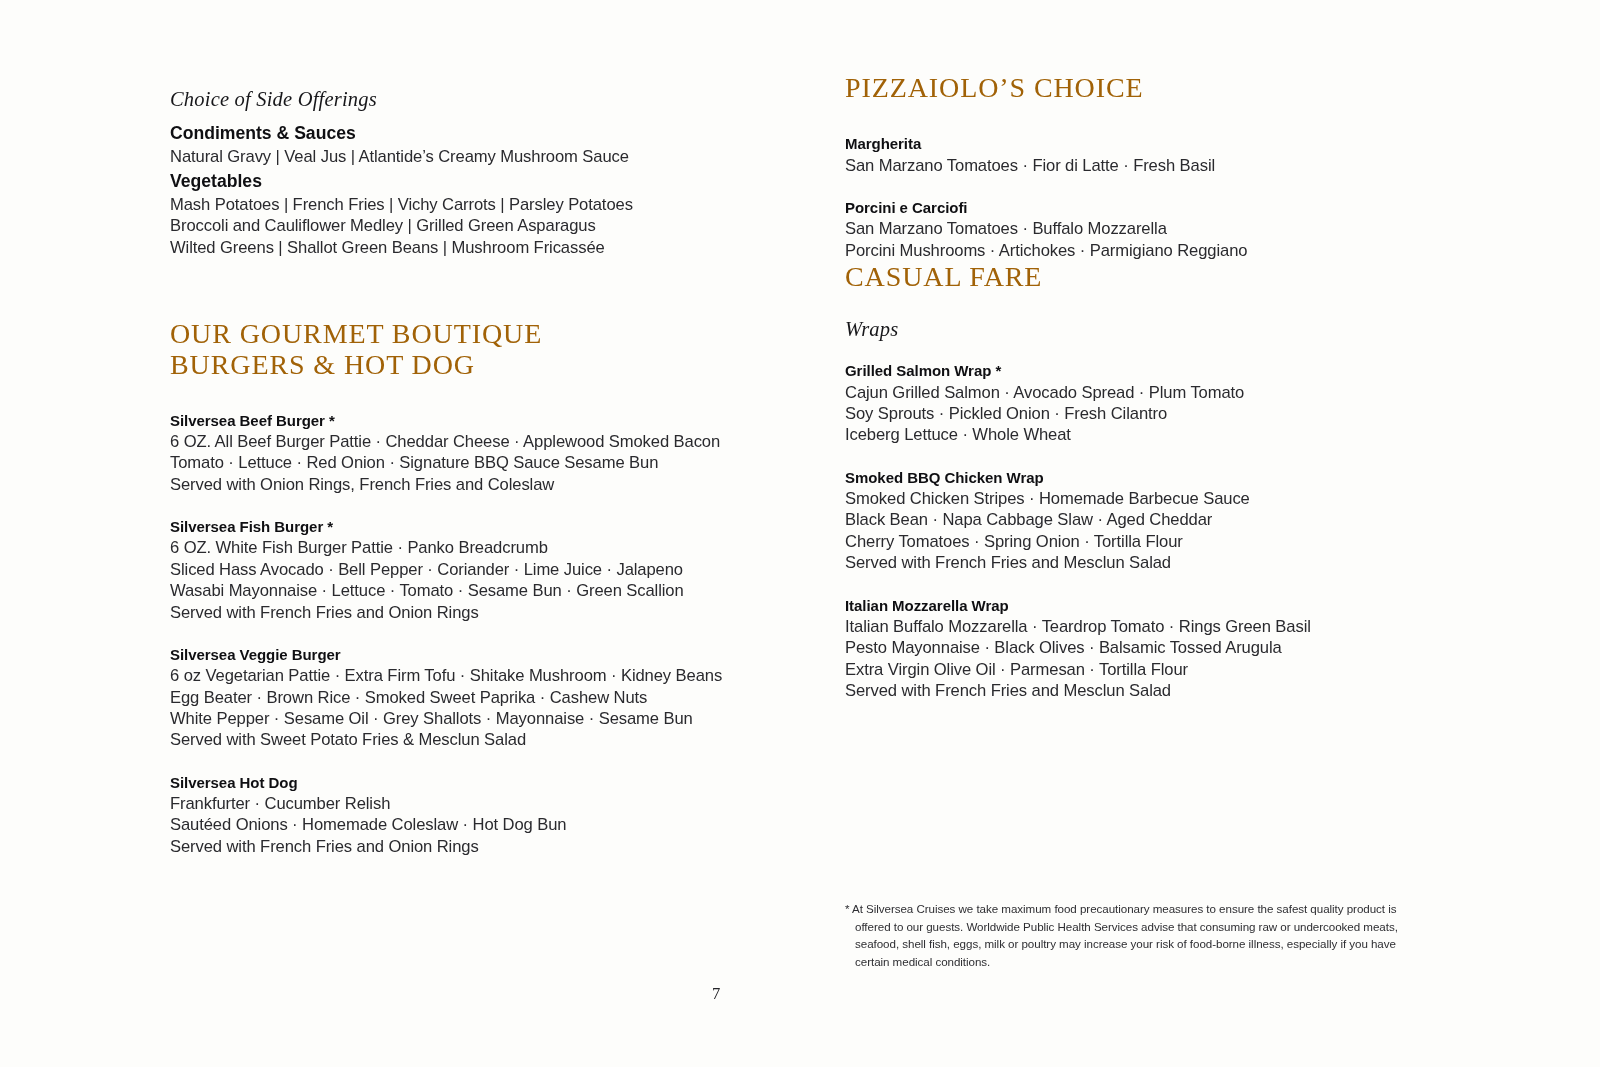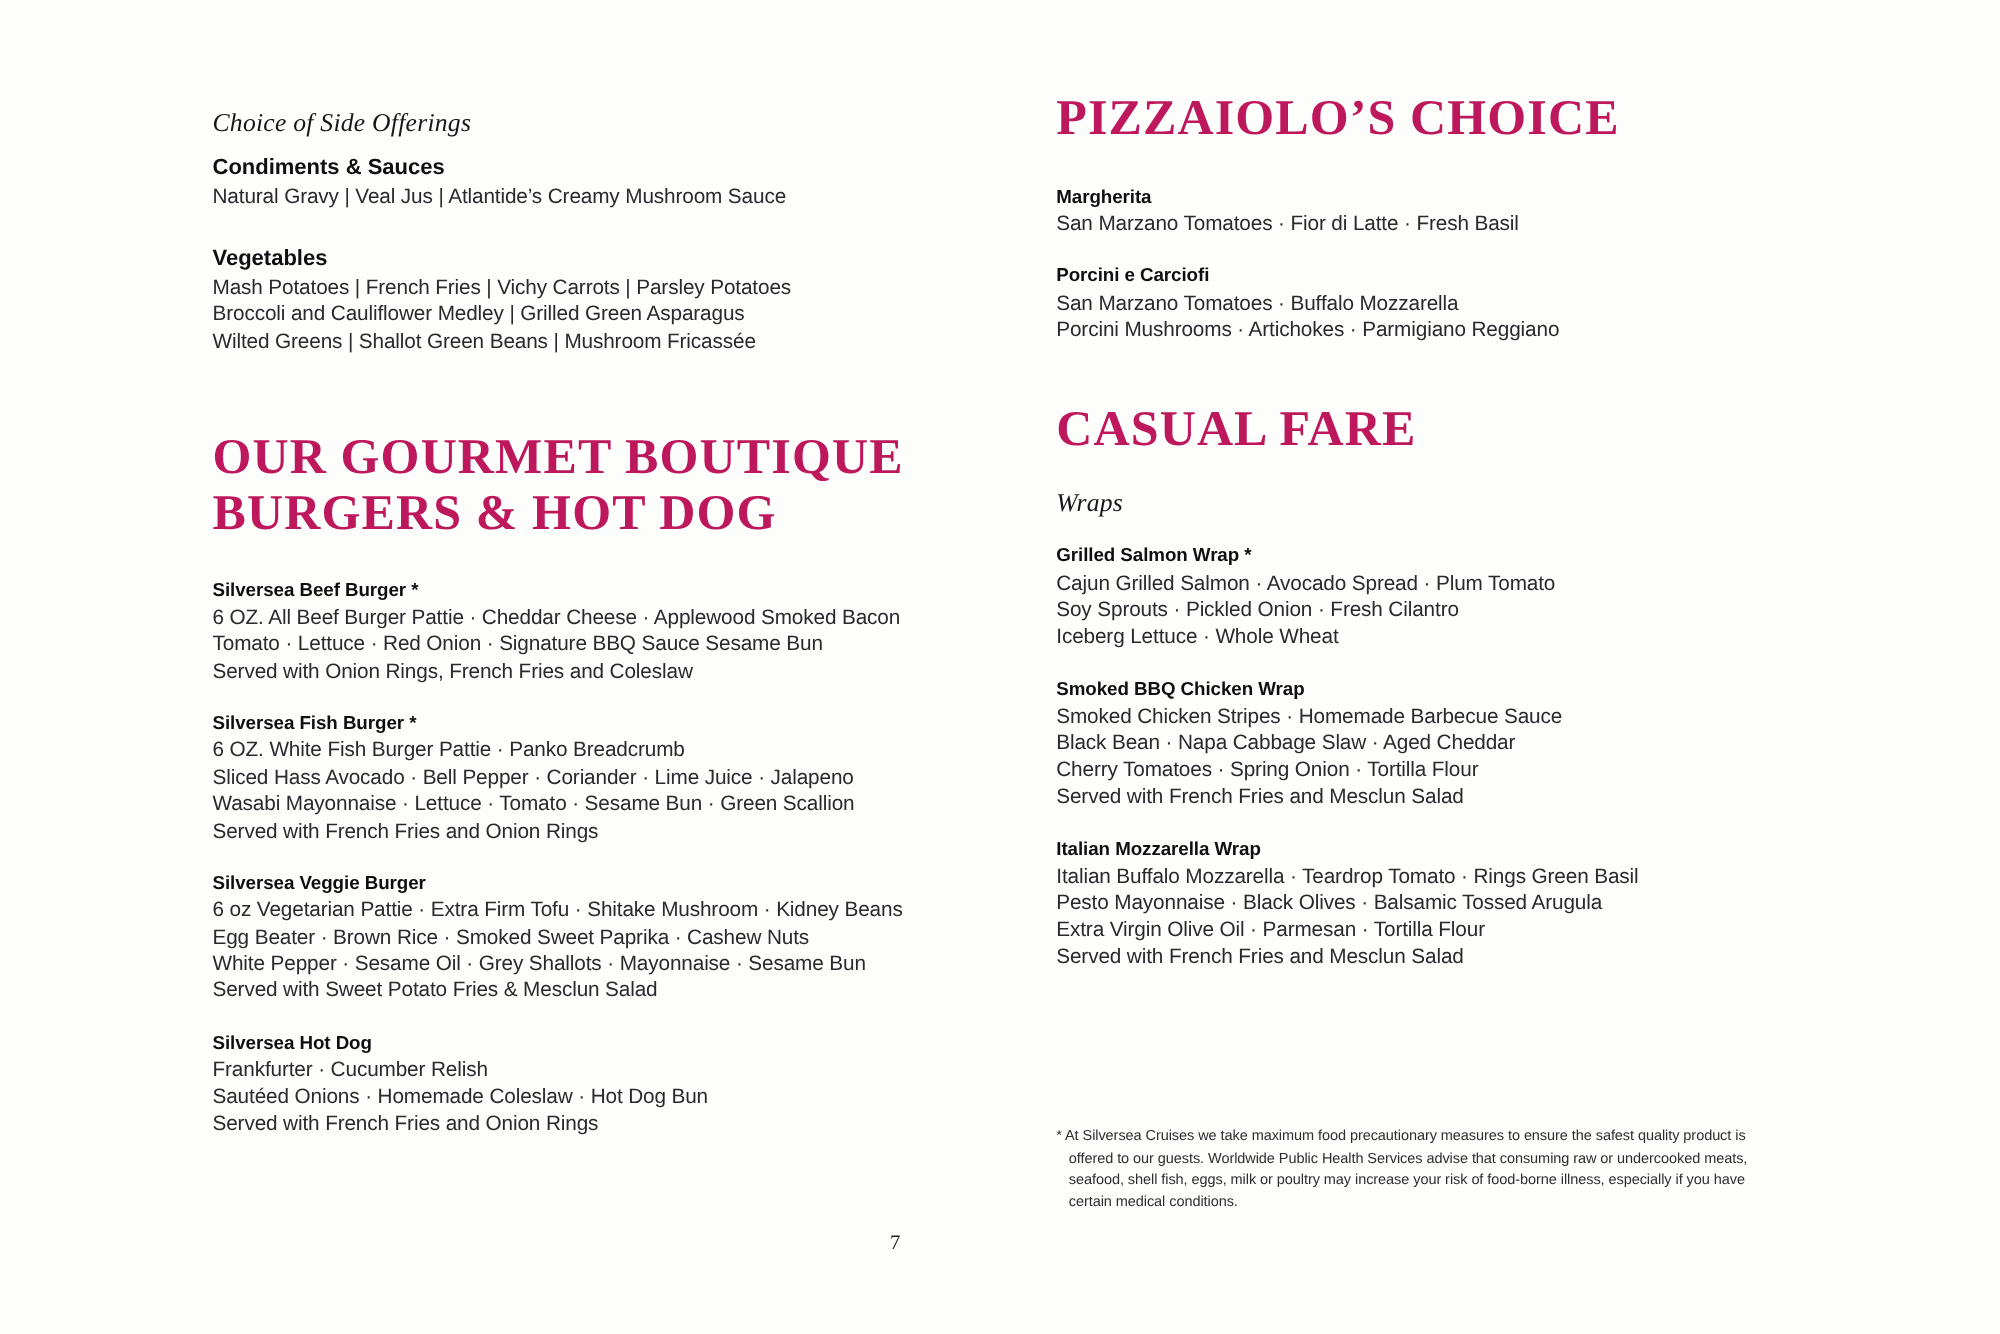--- a/index.html
+++ b/index.html
@@ -22,25 +22,25 @@
   
   .script-sub {
     font-family:"Liberation Serif", serif;
     font-style:italic;
     font-size:20.5px;
     letter-spacing:.2px;
     color:#17171a;
   }
   .display-head {
     font-family:"Liberation Serif", serif;
-    font-weight:700;
-    font-size:40px;
+    font-weight:400;
+    font-size:28px;
     line-height:1.12;
     letter-spacing:.9px;
-    color:#be185d;
+    color:#a16207;
     white-space:pre-line;
   }
   .item-name {
     font-size:15px;
     font-weight:700;
     letter-spacing:-.05px;
     color:#0f0f12;
     line-height:1.35;
   }
   .item-desc {
@@ -50,21 +50,21 @@
     letter-spacing:-.1px;
     color:#2a2a2e;
     white-space:pre-line;
   }
   .group-name {
     font-size:17.6px;
     font-weight:700;
     color:#0f0f12;
     line-height:1.35;
   }
-  .sides-block + .sides-block { margin-top:28px; }
+  .sides-block + .sides-block { margin-top:3px; }
   .sides-wrap { margin-bottom:0; }
   .sub-gap { height:11px; }
 
   .item { margin-bottom:22px; }
   .item:last-child { margin-bottom:0; }
 
   .head-gap-top { margin-top:60px; }
   .head-gap-bot { margin-bottom:30px; }
 
   .wraps-label { margin:26px 0 20px 0; }
@@ -162,21 +162,21 @@
           <div class="item-name">Margherita</div>
           <div class="item-desc">San Marzano Tomatoes · Fior di Latte · Fresh Basil</div>
         </div>
         <div class="item">
           <div class="item-name">Porcini e Carciofi</div>
           <div class="item-desc">San Marzano Tomatoes · Buffalo Mozzarella
 Porcini Mushrooms · Artichokes · Parmigiano Reggiano</div>
         </div>
       </div>
 
-      <div class="display-head" style="margin-top:47px;">CASUAL FARE</div>
+      <div class="display-head" style="">CASUAL FARE</div>
 
       <div class="script-sub wraps-label">Wraps</div>
 
       <div>
         <div class="item">
           <div class="item-name">Grilled Salmon Wrap *</div>
           <div class="item-desc">Cajun Grilled Salmon · Avocado Spread · Plum Tomato
 Soy Sprouts · Pickled Onion · Fresh Cilantro
 Iceberg Lettuce · Whole Wheat</div>
         </div>

